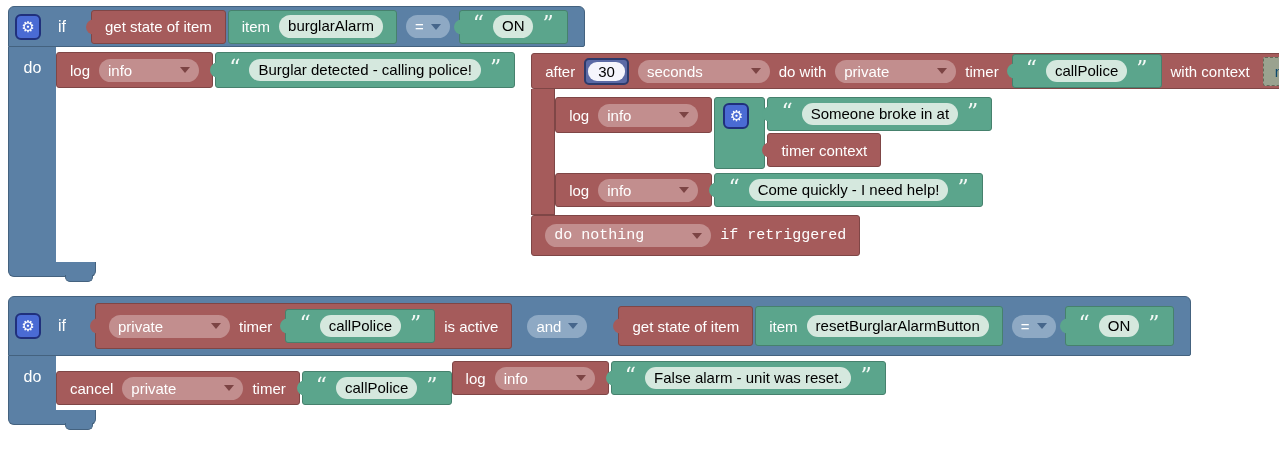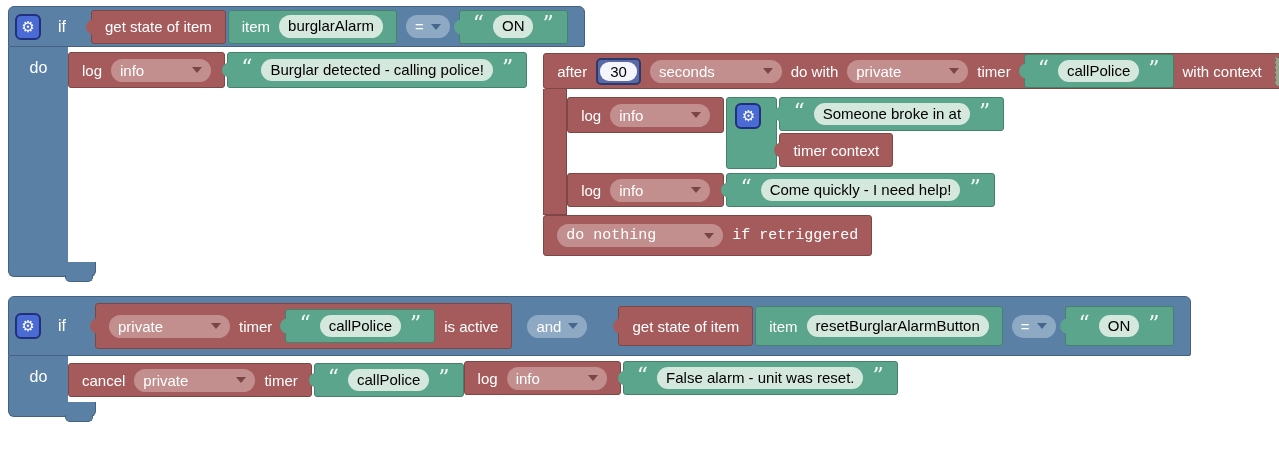--- a/index.html
+++ b/index.html
@@ -15,21 +15,21 @@
     font-family:"Liberation Sans",sans-serif;font-size:15px;color:#fff;}
   .ifblock{position:absolute;left:8px;width:max-content;}
   #rule1{top:6px;}
   #rule2{top:296px;}
   .hdr{display:flex;align-items:center;background:var(--blue);border:1px solid var(--blue-bd);
     border-radius:6px 6px 2px 0;width:max-content;padding:0 16px 0 6px;gap:9px;}
   #rule1 .hdr{height:41px;}
   #rule2 .hdr{height:60px;}
   .kw{color:#fff;font-size:16px;}
   .body{display:flex;align-items:stretch;width:max-content;}
-  .spine{width:60px;background:var(--blue);border-left:1px solid var(--blue-bd);
+  .spine{width:48px;background:var(--blue);border-left:1px solid var(--blue-bd);
     display:flex;justify-content:center;}
   .spine .kw{margin-top:12px;}
   .stmts{display:flex;flex-direction:row;align-items:flex-start;padding:3px 0;}
   .foot{height:15px;width:88px;background:var(--blue);border:1px solid var(--blue-bd);
     border-top:none;border-radius:0 0 6px 6px;position:relative;}
   .foot::after{content:"";position:absolute;left:56px;top:13px;width:26px;height:6px;
     background:var(--blue);border:1px solid var(--blue-bd);border-top:none;border-radius:0 0 5px 5px;}
   .blk{display:inline-flex;align-items:center;gap:9px;padding:16px 13px;height:36px;
     border-radius:3px;width:max-content;position:relative;white-space:nowrap;}
   .red{background:var(--red);border:1px solid var(--red-bd);}
@@ -247,21 +247,21 @@
         <span class="q">”</span>
       </div>
     </div>
 
     <div class="body">
       <div class="spine">
         <span class="kw">do</span>
       </div>
       <div class="stmts">
 
-        <div class="stmt chain" style="margin-top:4px;">
+        <div class="stmt chain" style="margin-top:12px;">
           <div class="blk red h34">
             <span class="lbl">cancel</span>
             <div class="dd on-red">
               <span>private</span>
               <span class="arr"></span>
             </div>
             <span class="lbl">timer</span>
           </div>
           <div class="blk green tab gap2 h34">
             <span class="q">“</span>

